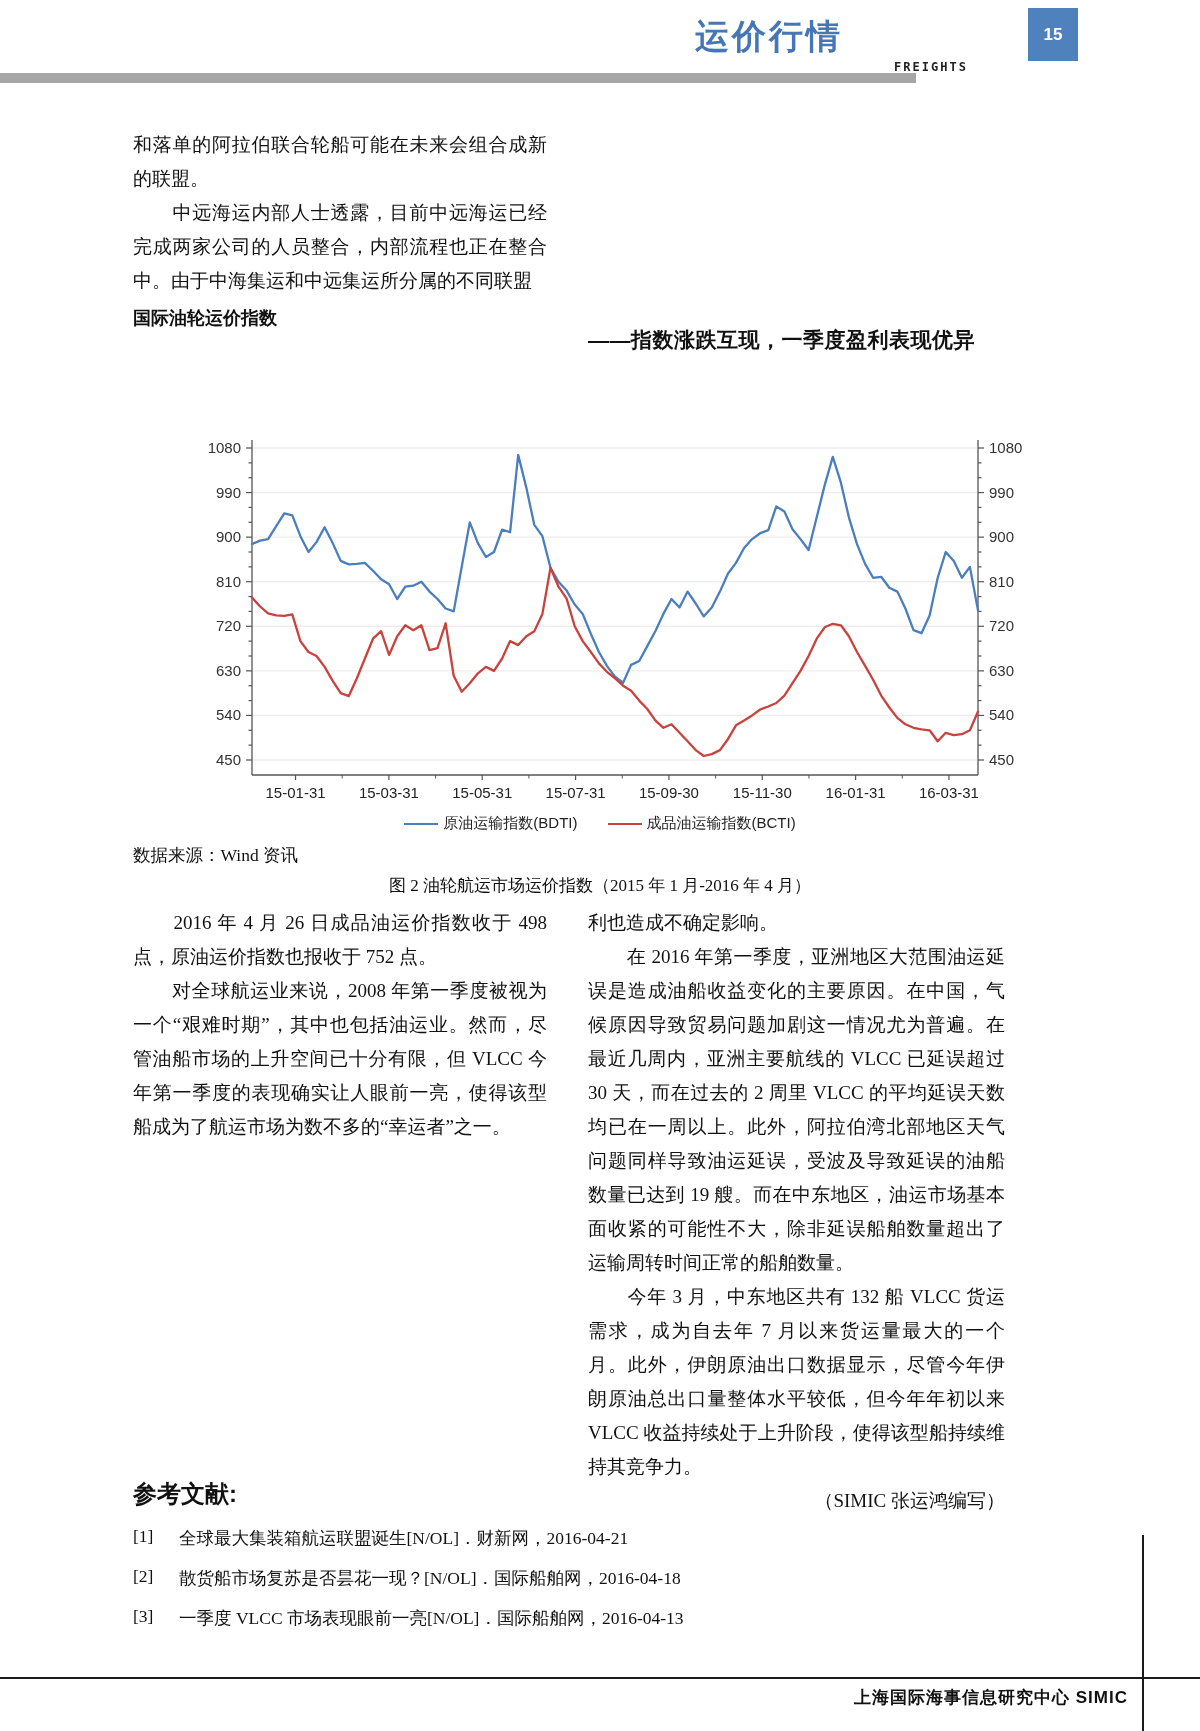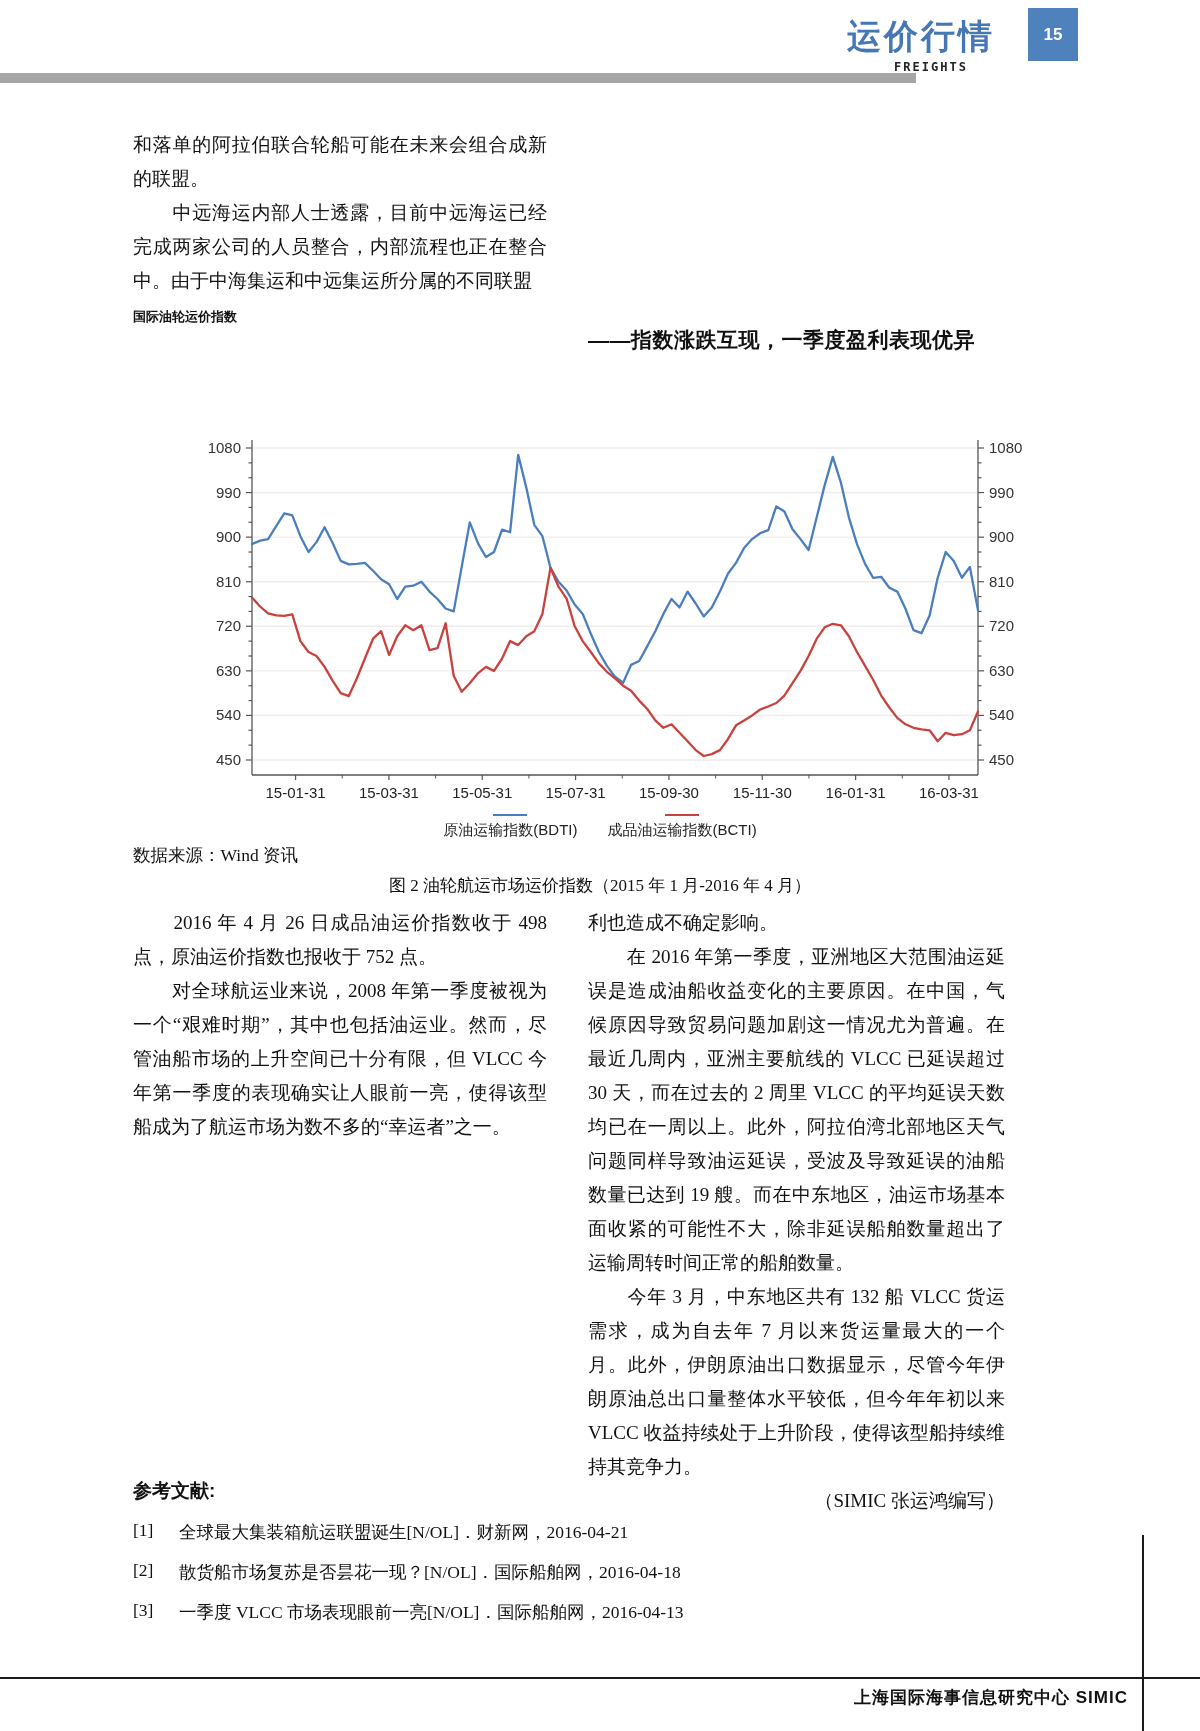--- a/index.html
+++ b/index.html
@@ -1,53 +1,53 @@
 <!DOCTYPE html>
 <html><head>
 <meta charset="utf-8">
 <style>
   html,body{margin:0;padding:0;background:#e8e8e8;}
   .page{position:relative;width:1200px;height:1731px;background:#ffffff;margin:0 auto;
         font-family:"Liberation Serif","DejaVu Serif",serif;color:#111;overflow:hidden;}
   
   .gray-bar{position:absolute;left:0;top:73px;width:916px;height:10px;background:#a6a6a6;}
-  .hdr-title{position:absolute;left:695px;top:14px;width:300px;text-align:right;
+  .hdr-title{position:absolute;left:695px;top:14px;width:300px;
              font-family:"Liberation Sans","DejaVu Sans",sans-serif;
              font-size:34px;font-weight:bold;color:#4677b5;letter-spacing:3px;}
   .hdr-sub{position:absolute;left:831px;top:60px;width:200px;text-align:center;
            font-family:"DejaVu Sans Mono","Liberation Mono",monospace;
            font-size:12px;letter-spacing:2px;color:#222;font-weight:bold;}
   .page-badge{position:absolute;left:1028px;top:8px;width:50px;height:53px;background:#4f81bd;
               color:#fff;font-family:"Liberation Sans",sans-serif;font-size:17px;font-weight:bold;
               display:flex;align-items:center;justify-content:center;}
   
   .col{position:absolute;font-size:19px;line-height:34px;text-align:justify;}
   .col p{margin:0;}
   .col1-top{left:133px;top:128px;width:414px;}
   .col2-top{left:588px;top:128px;width:417px;}
   .col1-bot{left:133px;top:906px;width:414px;}
   .col2-bot{left:588px;top:906px;width:417px;}
-  .section-heading{font-size:13px;font-weight:bold;margin:3px 0 0 0;line-height:34px;
-                   font-family:Liberation Mono, monospace;}
+  .section-heading{font-size:18px;font-weight:bold;margin:3px 0 0 0;line-height:34px;
+                   font-family:Liberation Serif, serif;}
   .subtitle{position:absolute;left:588px;top:326px;width:420px;font-size:21px;font-weight:bold;
             font-family:"Liberation Sans",sans-serif;letter-spacing:0.5px;}
   .byline{text-align:right !important;}
   
   .chart{position:absolute;left:160px;top:398px;width:880px;height:456px;}
   .chart svg{display:block;}
   .legend{position:absolute;left:0;top:416px;width:100%;display:flex;justify-content:center;
           gap:30px;align-items:center;font-family:"Liberation Sans","DejaVu Sans",sans-serif;
           font-size:15px;color:#222;}
-  .legend .item{display:flex;align-items:center;gap:5px;flex-direction:column;}
+  .legend .item{display:flex;align-items:center;gap:5px;}
   .legend .swatch{display:inline-block;width:34px;height:2px;}
   .source{position:absolute;left:133px;top:843px;font-size:17.5px;}
   .caption{position:absolute;left:160px;top:874px;width:880px;text-align:center;font-size:17px;}
   
   .refs{position:absolute;left:133px;top:1478px;width:920px;font-size:17.5px;}
-  .refs-head{font-weight:bold;font-size:19px;font-family:"Liberation Sans",sans-serif;}
+  .refs-head{font-weight:bold;font-size:24px;font-family:"Liberation Sans",sans-serif;}
   .ref{margin-top:16px;display:flex;}
   .ref-label{width:46px;flex:0 0 46px;}
   
   .footer-line{position:absolute;left:0;top:1677px;width:1200px;height:2px;background:#1a1a1a;}
   .footer-vline{position:absolute;left:1142px;top:1535px;width:2px;height:196px;background:#1a1a1a;}
   .footer-text{position:absolute;right:72px;top:1686px;font-size:17px;letter-spacing:1px;
                font-family:"Liberation Sans","DejaVu Sans",sans-serif;font-weight:bold;color:#111;}
 </style>
 </head>
 <body>

